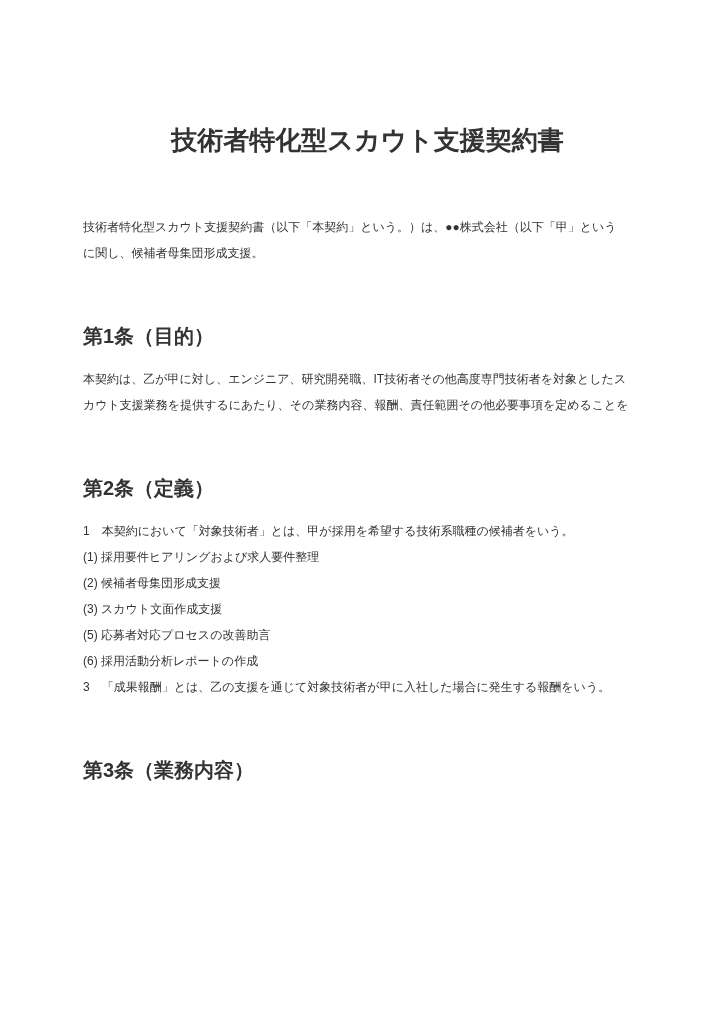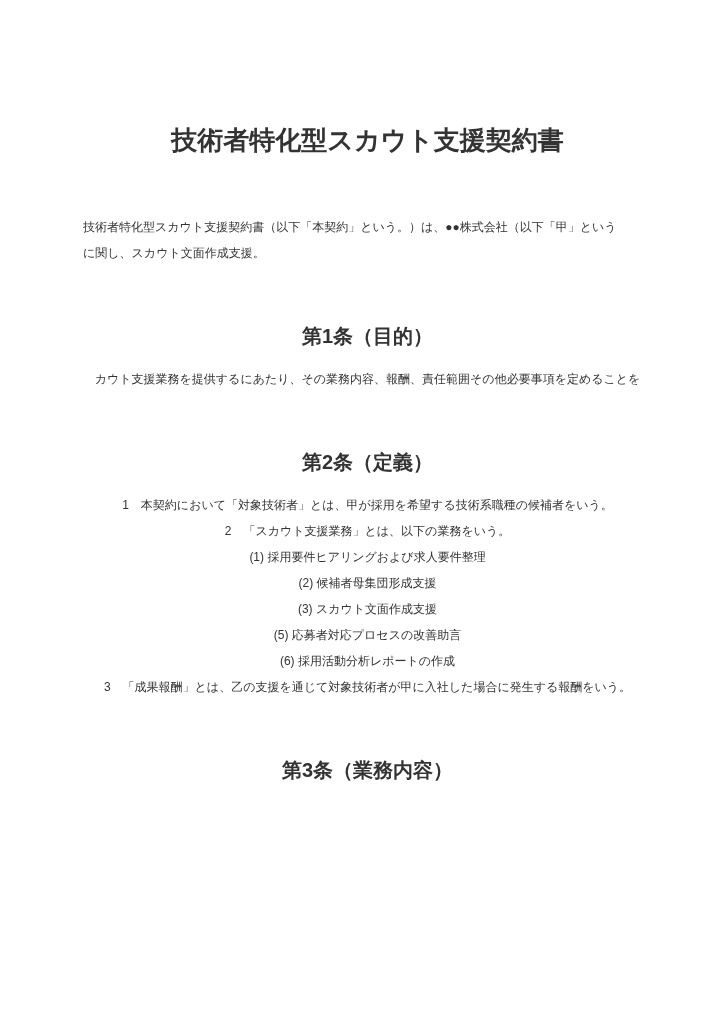--- a/index.html
+++ b/index.html
@@ -43,47 +43,46 @@
   .article-heading {
     margin: 56px 0 16px 0;
     font-size: 20px;
     line-height: 28px;
     font-weight: 700;
     color: #333333;
   }
   section {
     margin: 0;
     padding: 0;
-    text-align: center;
   }
 </style>
 </head>
 <body>
 
 <div class="page">
 
   <h1 class="doc-title">技術者特化型スカウト支援契約書</h1>
 
   <div class="paragraph intro">
     <div class="line">技術者特化型スカウト支援契約書（以下「本契約」という。）は、●●株式会社（以下「甲」という</div>
-    <div class="line">に関し、スカウト文面作成支援。</div>
+    <div class="line">に関し、候補者母集団形成支援。</div>
   </div>
 
   <section>
     <h2 class="article-heading">第1条（目的）</h2>
     <div class="paragraph">
+      <div class="line">本契約は、乙が甲に対し、エンジニア、研究開発職、IT技術者その他高度専門技術者を対象としたス</div>
       <div class="line">カウト支援業務を提供するにあたり、その業務内容、報酬、責任範囲その他必要事項を定めることを</div>
     </div>
   </section>
 
   <section>
     <h2 class="article-heading">第2条（定義）</h2>
     <div class="paragraph">
       <div class="line">1　本契約において「対象技術者」とは、甲が採用を希望する技術系職種の候補者をいう。</div>
-      <div class="line">2　「スカウト支援業務」とは、以下の業務をいう。</div>
       <div class="line">(1) 採用要件ヒアリングおよび求人要件整理</div>
       <div class="line">(2) 候補者母集団形成支援</div>
       <div class="line">(3) スカウト文面作成支援</div>
       <div class="line">(5) 応募者対応プロセスの改善助言</div>
       <div class="line">(6) 採用活動分析レポートの作成</div>
       <div class="line">3　「成果報酬」とは、乙の支援を通じて対象技術者が甲に入社した場合に発生する報酬をいう。</div>
     </div>
   </section>
 
   <section>

